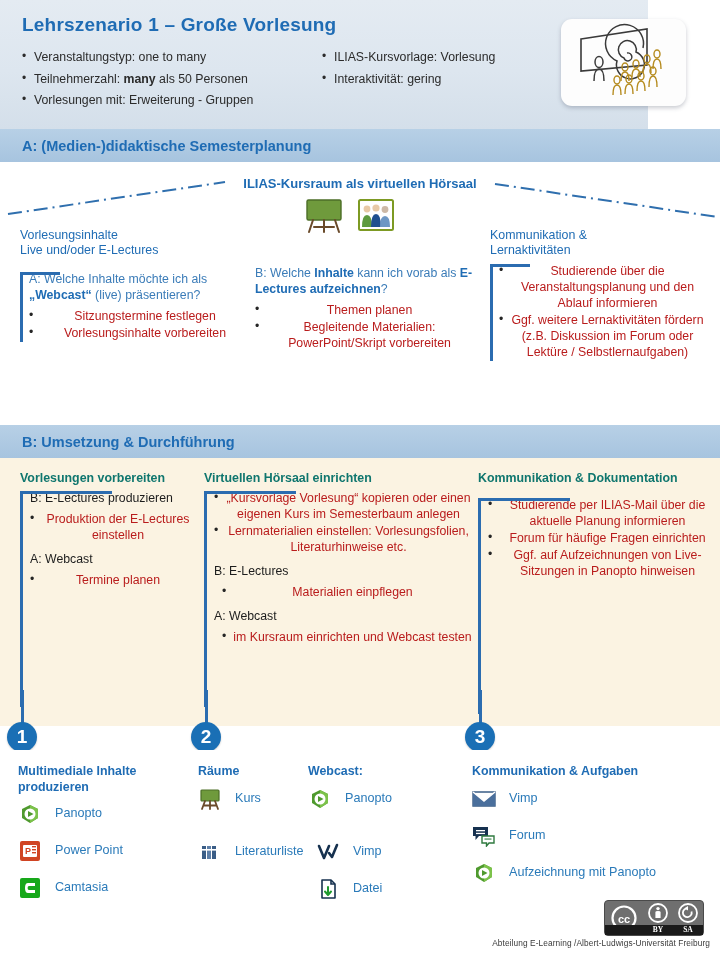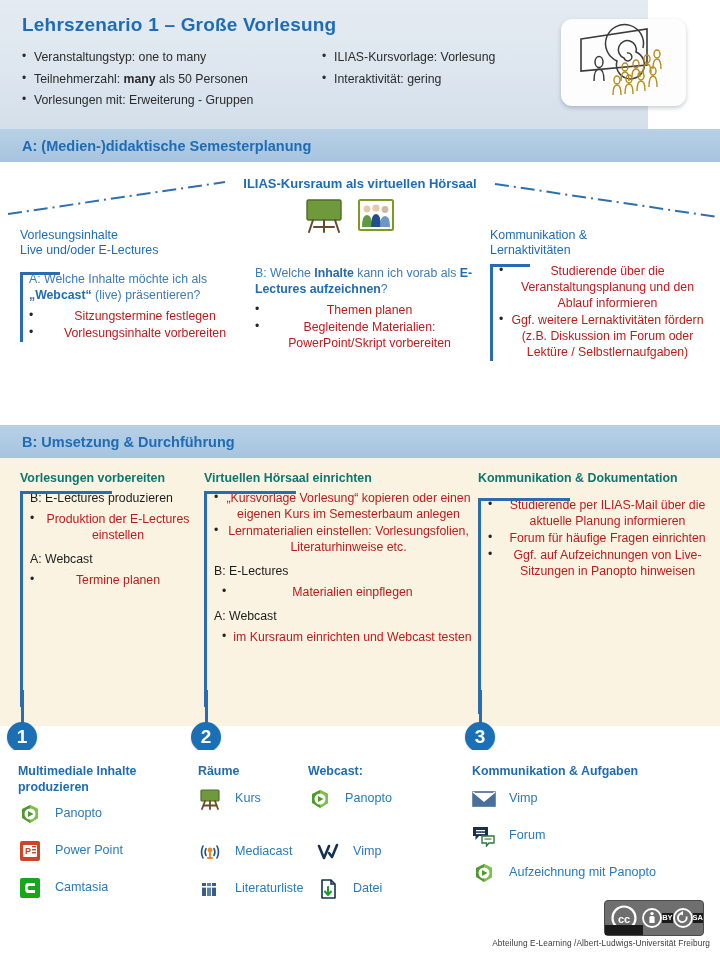--- a/index.html
+++ b/index.html
@@ -138,21 +138,21 @@
   .tool-label { font-size:12.6px; color:#2a7ab9; line-height:1.2; }
 
   
   .cc-badge {
     position:absolute; left:604px; top:900px; width:100px; height:36px;
     background:#6f6f6f; border:1px solid #4a4a4a; border-radius:4px;
     display:flex;
   }
   .cc-left { width:38px; display:flex; align-items:center; justify-content:center; }
   .cc-right { flex:1; display:flex; }
-  .cc-cell { flex:1; display:flex; flex-direction:row; align-items:center; }
+  .cc-cell { flex:1; display:flex; flex-direction:column; align-items:center;font-family:Liberation Serif, serif; }
   .cc-cell .glyph { flex:1; display:flex; align-items:center; justify-content:center; }
   .cc-cell .tag {
     background:#1a1a1a; color:#fff; font-size:7.5px; font-weight:bold;
     width:100%; text-align:center; line-height:10px; height:10px;
   }
   .cc-left-tagbar { position:absolute; left:0; bottom:0; width:38px; height:10px; background:#1a1a1a; }
 
   .footer-credit {
     position:absolute; left:440px; top:938px; width:270px; text-align:right;
     font-size:8.3px; color:#3a3a3a; letter-spacing:.1px;
@@ -413,31 +413,20 @@
             <path d="M9 8 L14.5 11 L9 14 Z" fill="#4f9a2e"></path>
           </svg>
         </span>
         <span class="tool-label">Panopto</span>
       </div>
     </div>
 
     <div class="tool-group" style="left:198px; top:90px; width:240px;">
       <div style="display:flex;">
         <div style="width:118px;">
-          <div class="tool-row">
-            <span class="tool-ico">
-              <svg width="22" height="22" viewBox="0 0 22 22">
-                <path d="M4 5 Q1 11 4 17 M18 5 Q21 11 18 17" stroke="#1f4f8f" stroke-width="1.6" fill="none" stroke-linecap="round"></path>
-                <path d="M7 7.5 Q5.2 11 7 14.5 M15 7.5 Q16.8 11 15 14.5" stroke="#1f4f8f" stroke-width="1.6" fill="none" stroke-linecap="round"></path>
-                <circle cx="11" cy="9" r="2.4" fill="#f08a1c"></circle>
-                <path d="M11 11 L11 17 M9 17 L13 17" stroke="#f08a1c" stroke-width="2" stroke-linecap="round"></path>
-              </svg>
-            </span>
-            <span class="tool-label">Mediacast</span>
-          </div>
           <div class="tool-row">
             <span class="tool-ico">
               <svg width="22" height="22" viewBox="0 0 22 22">
                 <rect x="3" y="5" width="4" height="13" fill="#3a5d86"></rect>
                 <rect x="8" y="5" width="4" height="13" fill="#5d7fa8"></rect>
                 <rect x="13" y="5" width="4" height="13" fill="#3a5d86"></rect>
                 <rect x="3" y="8" width="4" height="1.6" fill="#ffffff"></rect>
                 <rect x="8" y="8" width="4" height="1.6" fill="#ffffff"></rect>
                 <rect x="13" y="8" width="4" height="1.6" fill="#ffffff"></rect>
               </svg>

